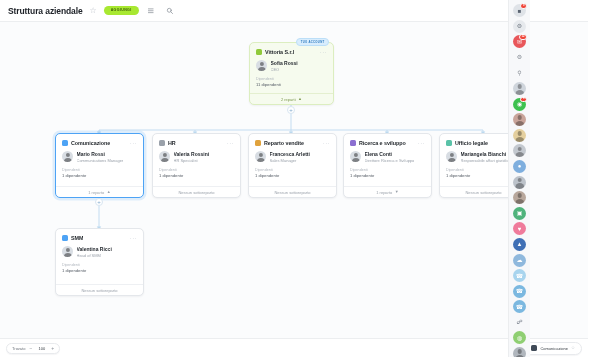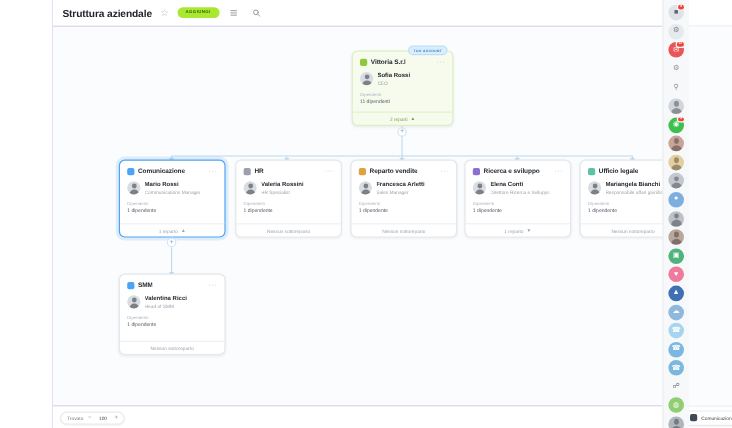--- a/index.html
+++ b/index.html
@@ -4,21 +4,21 @@
 <style>
   * { box-sizing: border-box; margin:0; padding:0; }
   html,body { width:610px; height:357px; overflow:hidden; }
   body {
     font-family: "Liberation Sans", sans-serif;
     background:#ffffff;
     color:#2b2f33;
     font-size:5px;
     -webkit-font-smoothing:antialiased;
   }
-  #root { position:relative; width:530px; height:357px; background:#6d28d9;margin-left:44px; }
+  #root { position:relative; width:530px; height:357px; background:#6d28d9; }
 
   
   .header {
     position:absolute; left:0; top:0; width:588px; height:22px;
     display:flex; align-items:center; gap:6px; padding:0 8px;
     background:#fff; border-bottom:1px solid #eceef0; z-index:5;
   }
   .page-title { font-size:8.5px; font-weight:600; color:#20242a; letter-spacing:-0.1px; white-space:nowrap; }
   .star-icon { width:9px; height:9px; display:flex; align-items:center; justify-content:center;
                color:#b6bcc4; font-size:8px; line-height:1; cursor:pointer; }

